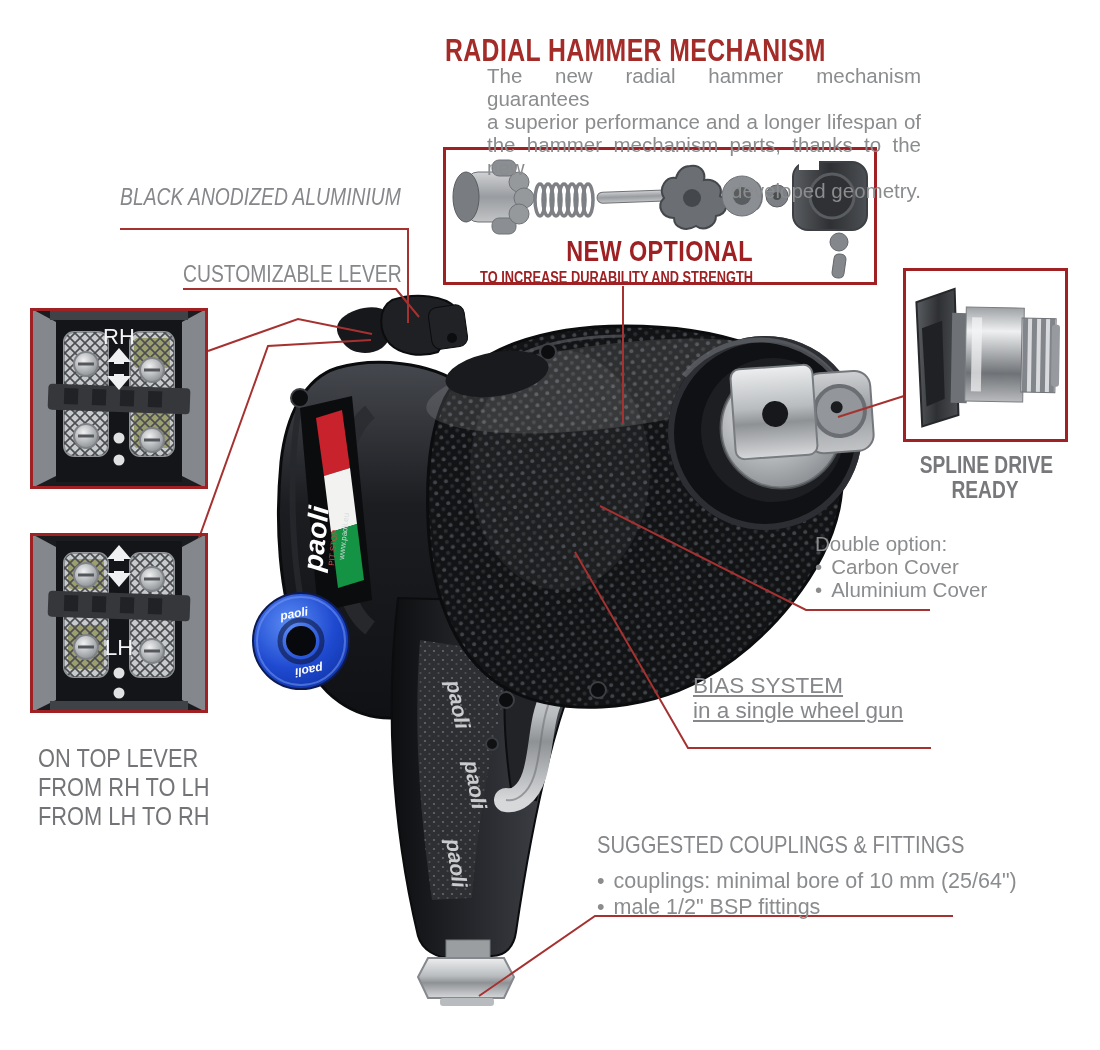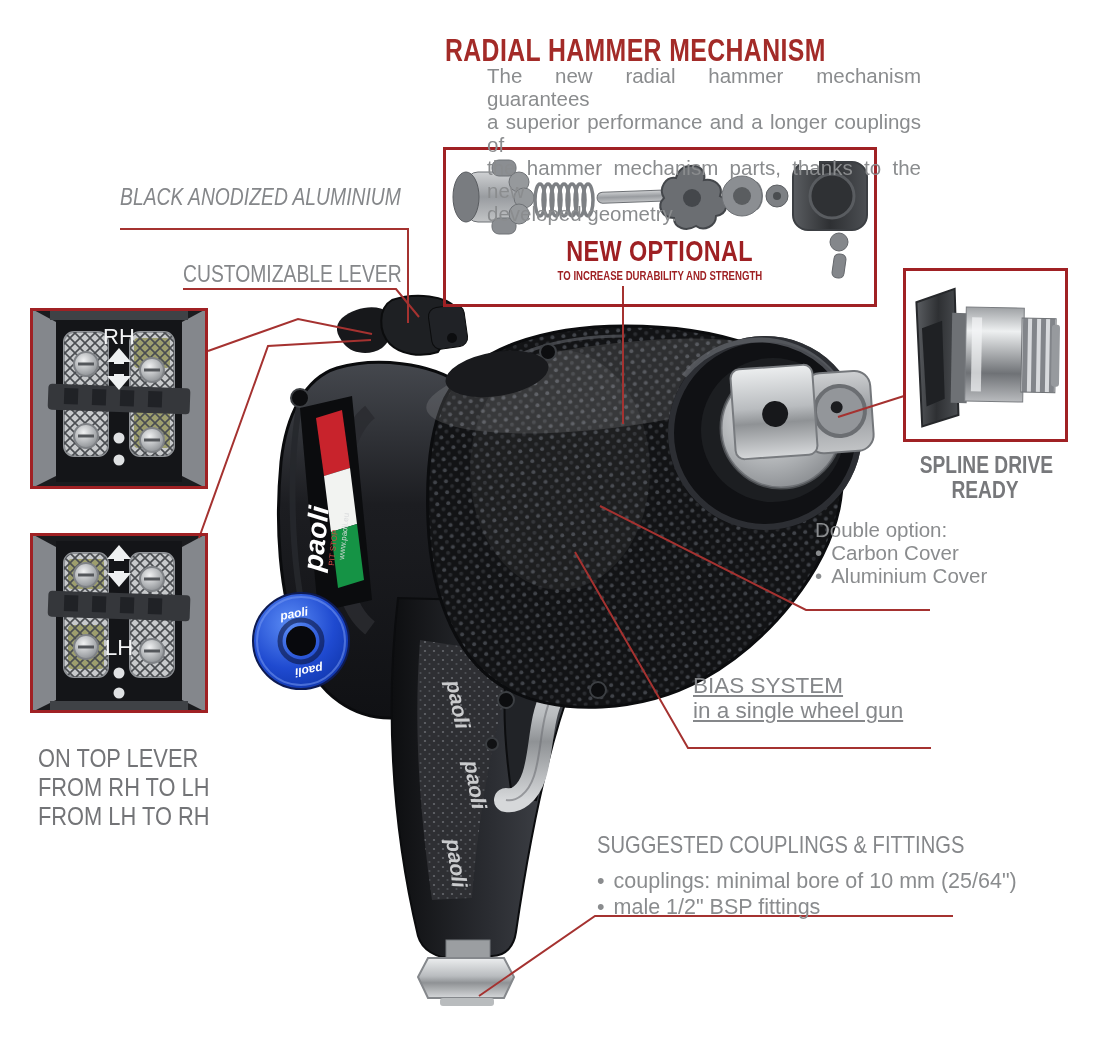--- a/index.html
+++ b/index.html
@@ -6,38 +6,38 @@
   .canvas{position:relative;width:1100px;height:1050px;background:#ffffff;overflow:hidden;
           font-family:"Liberation Sans",sans-serif;}
   .art{position:absolute;left:0;top:0;z-index:1;}
   svg text{font-family:"Liberation Sans",sans-serif;}
   .rbox{position:absolute;border:3px solid #a02124;z-index:3;box-sizing:border-box;}
   .txt{position:absolute;z-index:4;color:#8a8c8e;}
   .cond{display:inline-block;transform:scaleX(.84);transform-origin:0 0;white-space:nowrap;}
   .ccond{display:inline-block;transform:scaleX(.8);transform-origin:50% 0;white-space:nowrap;}
   .h1{font-size:31px;font-weight:bold;color:#a32b28;letter-spacing:.5px;transform:scaleX(.8);}
   .para{width:434px;margin-left:42px;}
-  .pl{font-size:20.5px;line-height:23px;color:#8a8c8e;}
+  .pl{font-size:20.5px;line-height:23px;color:#8a8c8e;text-align:right;}
   .jl{text-align:justify;text-align-last:justify;}
   .lbl2{font-size:23px;line-height:26px;color:#85878a;}
   .lbl1{font-size:23px;color:#85878a;}
   .top3{font-size:26px;line-height:29px;color:#737477;}
   .splbl{font-size:24px;line-height:25px;font-weight:bold;color:#77787b;width:165px;text-align:center;}
   .sec-t{font-size:24px;color:#85878a;}
   .body20{font-size:20.5px;line-height:23px;color:#8a8c8e;}
   .bias-l{font-size:22.5px;line-height:24.5px;color:#85878a;text-decoration:underline;}
   .coup-b{font-size:21.5px;line-height:26px;color:#8a8c8e;}
   .bline{display:flex;align-items:baseline;}
   .bdot{margin-right:9px;}
   .bdot::before{content:"\2022";}
   .no-title{position:absolute;left:0;top:84px;width:100%;text-align:center;
             font-size:30px;font-weight:bold;color:#9e2023;letter-spacing:.5px;}
   .no-title .ccond{transform:scaleX(.78);}
-  .no-sub{position:absolute;left:0;top:119px;width:100%;text-align:center;
-          font-size:12px;font-weight:bold;color:#9e2023;}
+  .no-sub{position:absolute;left:0;top:119px;width:100%;text-align:left;
+          font-size:16px;font-weight:bold;color:#9e2023;}
 </style>
 </head>
 <body>
 
 <div class="canvas">
 
   <svg class="art" width="1100" height="1050" viewBox="0 0 1100 1050">
     <defs>
       <pattern id="carbon" width="11" height="11" patternUnits="userSpaceOnUse" patternTransform="rotate(-6)">
         <rect width="11" height="11" fill="#121315"></rect>
@@ -331,34 +331,34 @@
       <polyline points="372,334 298,319 208,351"></polyline>
       <polyline points="371,340 268,346 199,538"></polyline>
       <line x1="623" y1="286" x2="623" y2="424"></line>
       <line x1="838" y1="417" x2="904" y2="396"></line>
       <polyline points="600,506 806,610 930,610"></polyline>
       <polyline points="575,552 688,748 931,748"></polyline>
       <polyline points="479,996 595,916 953,916"></polyline>
     </g>
   </svg>
 
-  <div class="rbox" style="left:443px;top:147px;width:434px;height:160px;border-width:3.5px;">
+  <div class="rbox" style="left:443px;top:147px;width:434px;height:138px;border-width:3.5px;">
     <div class="no-title"><span class="ccond">NEW OPTIONAL</span></div>
     <div class="no-sub"><span class="ccond">TO INCREASE DURABILITY AND STRENGTH</span></div>
   </div>
   <div class="rbox" style="left:30px;top:308px;width:178px;height:181px;"></div>
   <div class="rbox" style="left:30px;top:533px;width:178px;height:180px;"></div>
   <div class="rbox" style="left:903px;top:268px;width:165px;height:174px;"></div>
 
   <div class="txt" style="left:445px;top:33px;">
     <span class="h1" style="display:inline-block;transform-origin:0 0;white-space:nowrap;">RADIAL HAMMER MECHANISM</span>
   </div>
   <div class="txt para" style="left:445px;top:64px;">
     <div class="pl jl">The new radial hammer mechanism guarantees</div>
-    <div class="pl jl">a superior performance and a longer couplings of</div>
+    <div class="pl jl">a superior performance and a longer lifespan of</div>
     <div class="pl jl">the hammer mechanism parts, thanks to the new</div>
     <div class="pl">developed geometry.</div>
   </div>
 
   <div class="txt lbl2" style="left:120px;top:184px;font-style:italic;">
     <div><span class="cond">BLACK ANODIZED ALUMINIUM</span></div>
   </div>
 
   <div class="txt lbl1" style="left:183px;top:261px;">
     <span class="cond">CUSTOMIZABLE LEVER</span>
@@ -369,21 +369,21 @@
     <div><span class="cond">FROM RH TO LH</span></div>
     <div><span class="cond">FROM LH TO RH</span></div>
   </div>
 
   <div class="txt splbl" style="left:903px;top:452px;">
     <div><span class="ccond">SPLINE DRIVE</span></div>
     <div><span class="ccond">READY</span></div>
   </div>
 
   <div class="txt" style="left:815px;top:506px;">
-    <div class="body20" style="margin-top:12px;">Double option:</div>
+    <div class="body20" style="margin-top:26px;">Double option:</div>
     <div class="body20 bline">
         <span class="bdot"></span>
         <span>Carbon Cover</span>
       </div>
     <div class="body20 bline">
         <span class="bdot"></span>
         <span>Aluminium Cover</span>
       </div>
   </div>
 

